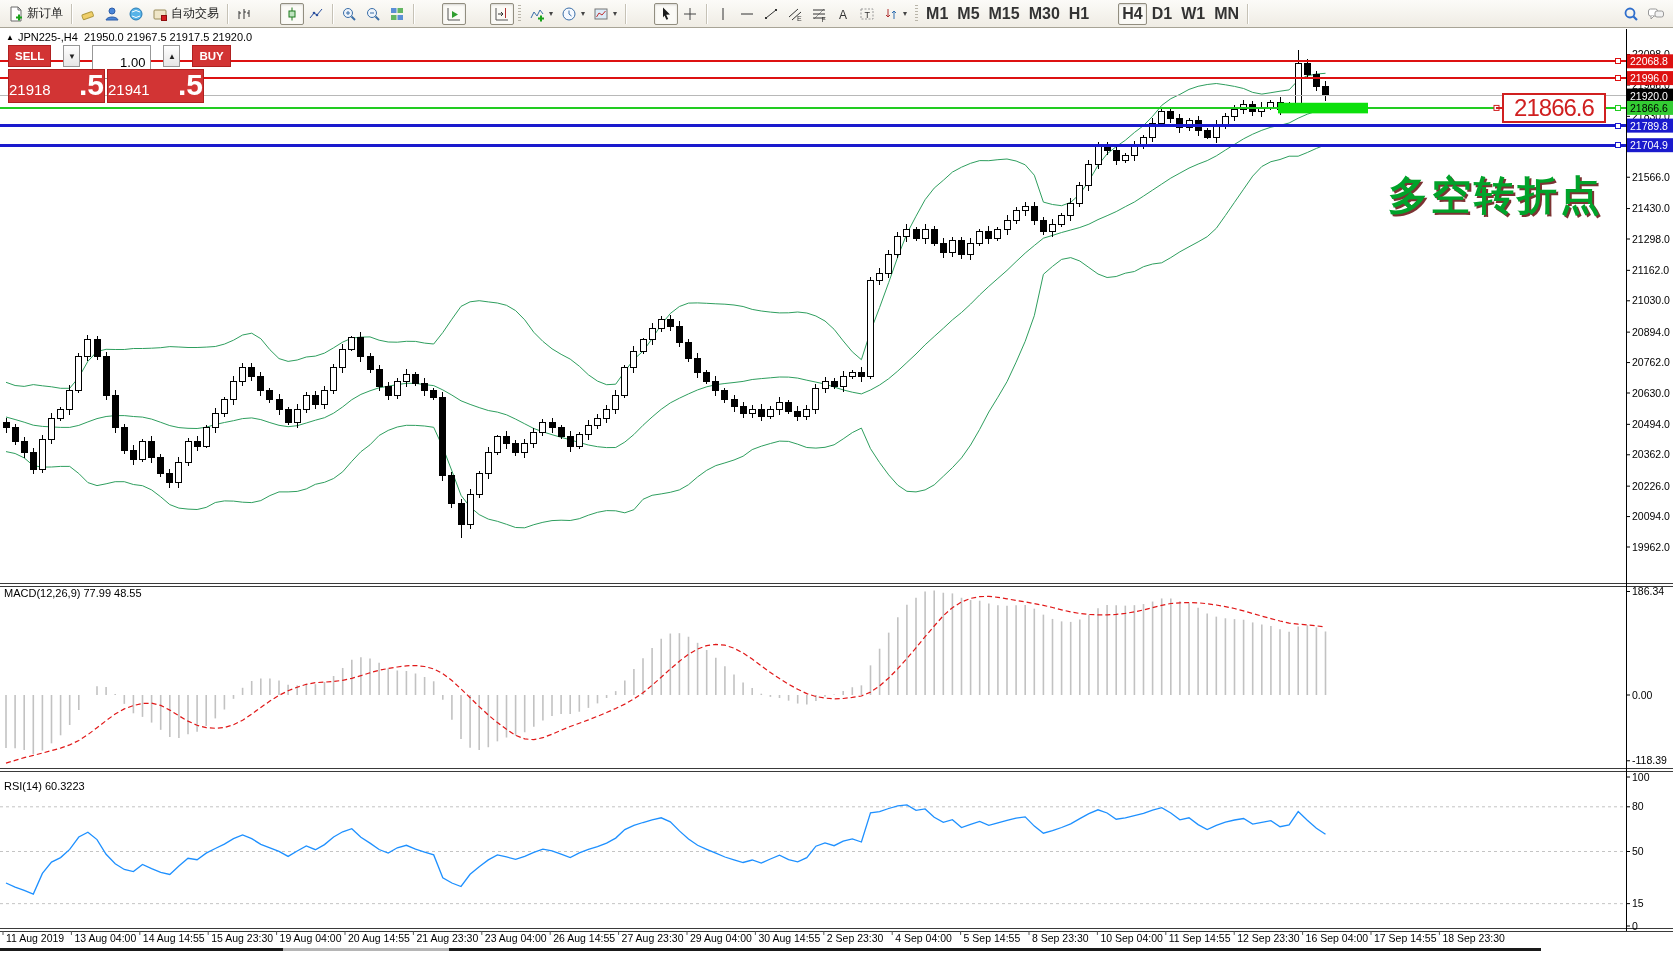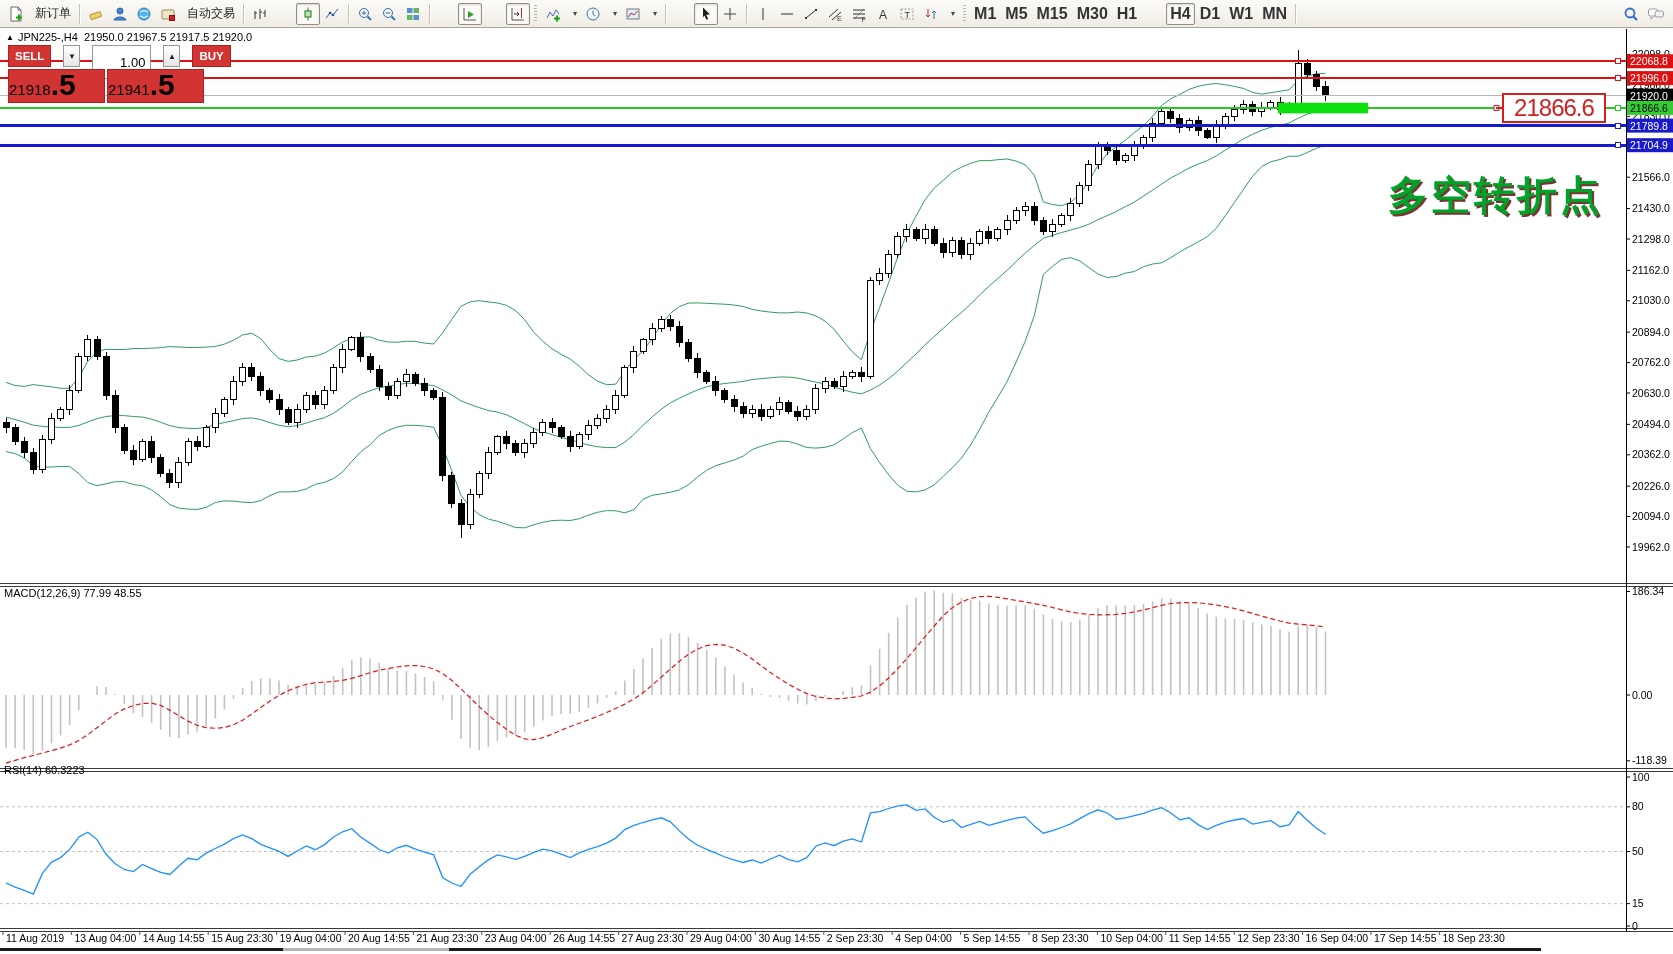--- a/index.html
+++ b/index.html
@@ -3,21 +3,21 @@
 <meta charset="utf-8">
 <style>
   html,body{margin:0;padding:0;background:#fff;}
   #app{position:relative;width:1673px;height:954px;background:#fff;overflow:hidden;
        font-family:"Liberation Sans",sans-serif;}
   
   .toolbar{position:absolute;left:0;top:0;width:1673px;height:28px;z-index:10;
     background:linear-gradient(#fcfbf8,#efece4);border-bottom:1px solid #a8a496;
     display:flex;align-items:center;padding:0 4px;box-sizing:border-box;}
   .tb{height:22px;min-width:22px;display:flex;align-items:center;justify-content:center;
-    gap:11px;padding:0 3px;border:1px solid transparent;border-radius:2px;background:transparent;
+    gap:3px;padding:0 3px;border:1px solid transparent;border-radius:2px;background:transparent;
     font-family:"Liberation Sans",sans-serif;font-size:12px;color:#222;cursor:default;}
   .tb.active{background:#fbfaf6;border-color:#928e80;box-shadow:inset 0 1px 2px rgba(0,0,0,.15);margin-left:24px;}
   .tb svg{display:block;}
   .tb .dd{font-size:8px;color:#444;margin-left:1px;}
   .sep{width:1px;height:20px;background:#c6c2b6;box-shadow:1px 0 0 #fff;margin:0 4px;flex:none;}
   .grip{width:3px;height:18px;margin:0 4px;flex:none;
     background:repeating-linear-gradient(to bottom,#b9b5a9 0 1px,transparent 1px 3px);}
   .tf{font-size:16px;font-weight:bold;color:#333;min-width:26px;}
   .tb-spacer{flex:1;}
   
@@ -28,27 +28,27 @@
   .trade-panel{position:absolute;left:8px;top:45px;width:198px;z-index:6;}
   .tp-row1{display:flex;gap:12px;height:22px;}
   .tp-btn{background:#d23434;border:1px solid #b02020;color:#fff;font-size:11.5px;font-weight:bold;
     display:flex;align-items:center;justify-content:center;box-sizing:border-box;}
   .tp-sell{width:47px;} .tp-buy{width:52px;}
   .tp-spin{width:17px;background:linear-gradient(#fff,#e6e6e6);border:1px solid #979797;
     font-size:8px;color:#222;display:flex;align-items:center;justify-content:center;box-sizing:border-box;}
   .tp-vol{width:59px;border:1px solid #979797;box-sizing:border-box;font-size:13px;
     text-align:right;padding:16px 5px;font-family:"Liberation Sans",sans-serif;}
   .tp-row2{display:flex;gap:2px;margin-top:2px;height:34px;}
-  .tp-price{width:97px;background:#d23434;border:1px solid #b02020;color:#000000;
-    display:flex;align-items:baseline;justify-content:flex-start;box-sizing:border-box;overflow:hidden;}
+  .tp-price{width:97px;background:#d23434;border:1px solid #b02020;color:#ffffff;
+    display:flex;align-items:baseline;justify-content:space-between;box-sizing:border-box;overflow:hidden;}
   .tp-price .sm{font-size:15px;line-height:30px;}
   .tp-price .big{font-size:30px;font-weight:bold;line-height:30px;}
   
   .pane-label{position:absolute;left:4px;z-index:4;font-size:11px;color:#000;}
-  .macd-label{top:587px;} .rsi-label{top:764px;}
+  .macd-label{top:587px;} .rsi-label{top:780px;}
   
   .cn-note{position:absolute;left:1388px;top:168px;z-index:4;font-size:40px;font-weight:bold;
     color:#00a32a;letter-spacing:3px;text-shadow:2px 2px 0 #7c3333;white-space:nowrap;}
   .callout{position:absolute;left:1502px;top:92px;width:100px;height:26px;z-index:4;
     border:2px solid #d02020;background:#fff;color:#d02020;font-size:24px;letter-spacing:-1px;
     text-align:center;line-height:26px;}
   .callout:before{content:"";position:absolute;left:-8px;top:12px;width:8px;height:2px;background:#d02020;}
 </style>
 </head>
 <body>

